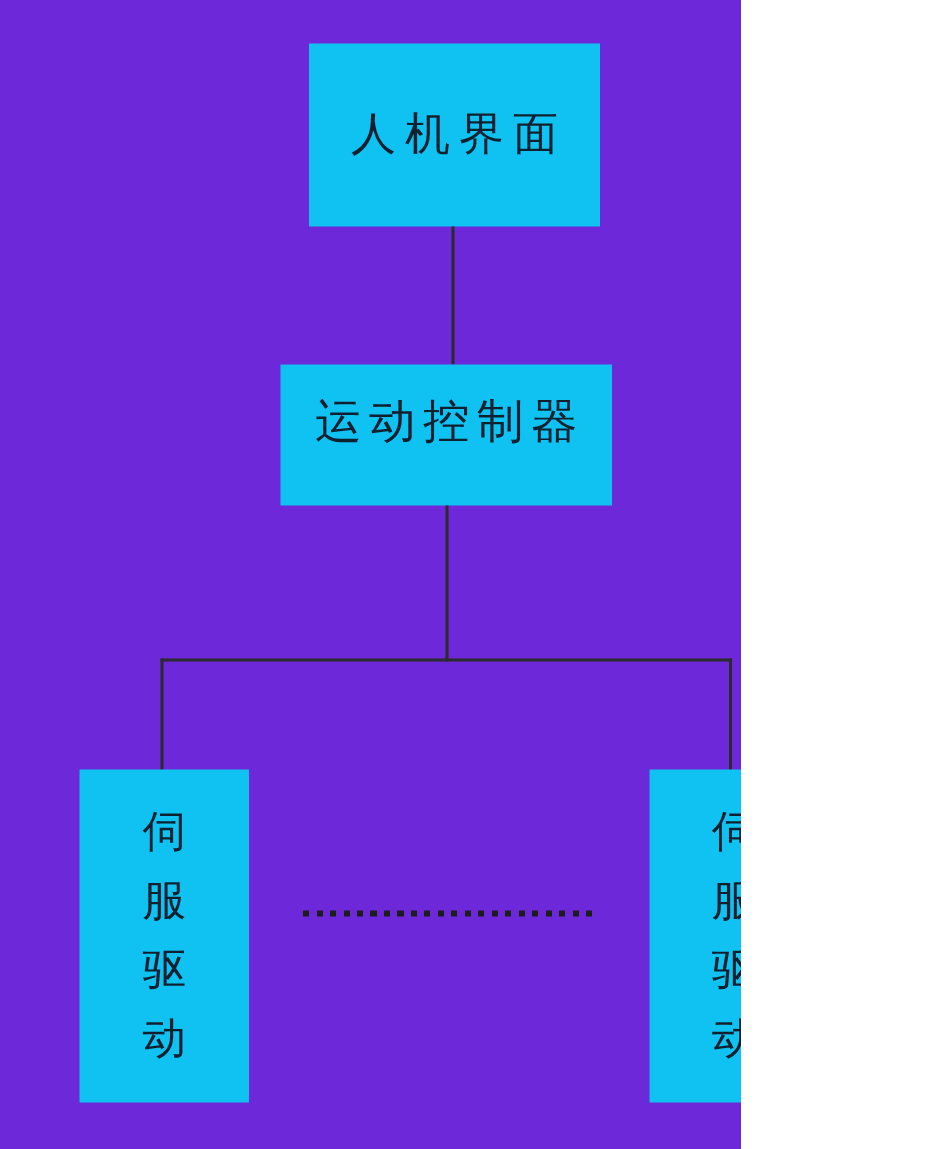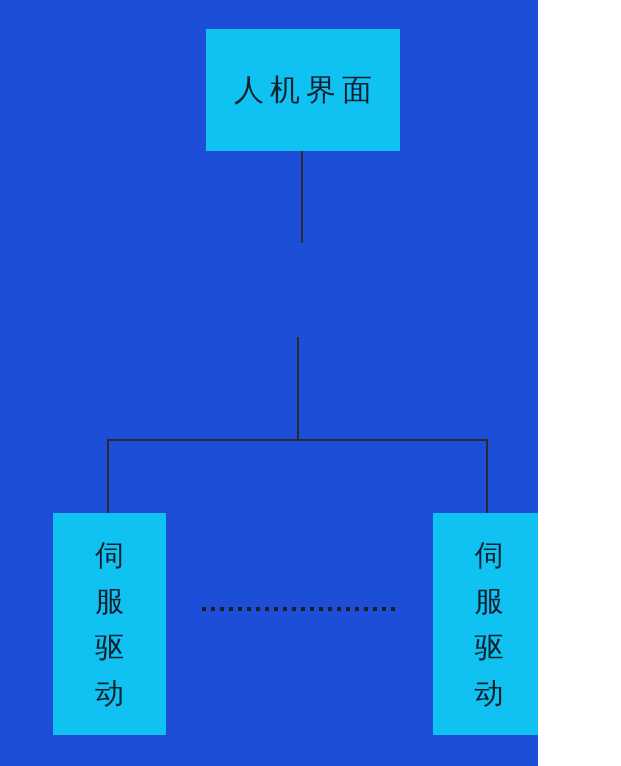--- a/index.html
+++ b/index.html
@@ -1,20 +1,20 @@
 <!DOCTYPE html>
 <html><head>
 <meta charset="utf-8">
 <style>
   html, body { margin: 0; padding: 0; }
   .canvas {
     position: relative;
-    width: 538px;
+    width: 494px;
     height: 766px;
-    background: #1d4ed8;
+    background: #6d28d9;
     overflow: hidden;
     font-family: "Liberation Serif", "DejaVu Serif", serif;
   }
   .node {
     position: absolute;
     background: #10c2f2;
     color: #11202e;
     display: flex;
     align-items: center;
     justify-content: center;
@@ -77,20 +77,23 @@
 <body>
 
 <div class="canvas">
 
   <div class="node node-hmi">
     <div class="zh">人机界面</div>
   </div>
 
   <div class="connector c-hmi-to-mc"></div>
 
+  <div class="node node-controller">
+    <div>运动控制器</div>
+  </div>
 
   <div class="connector c-mc-down"></div>
   <div class="connector c-branch-h"></div>
   <div class="connector c-left-down"></div>
   <div class="connector c-right-down"></div>
 
   <div class="node node-servo node-servo-left">
     <span>伺</span>
     <span>服</span>
     <span>驱</span>

